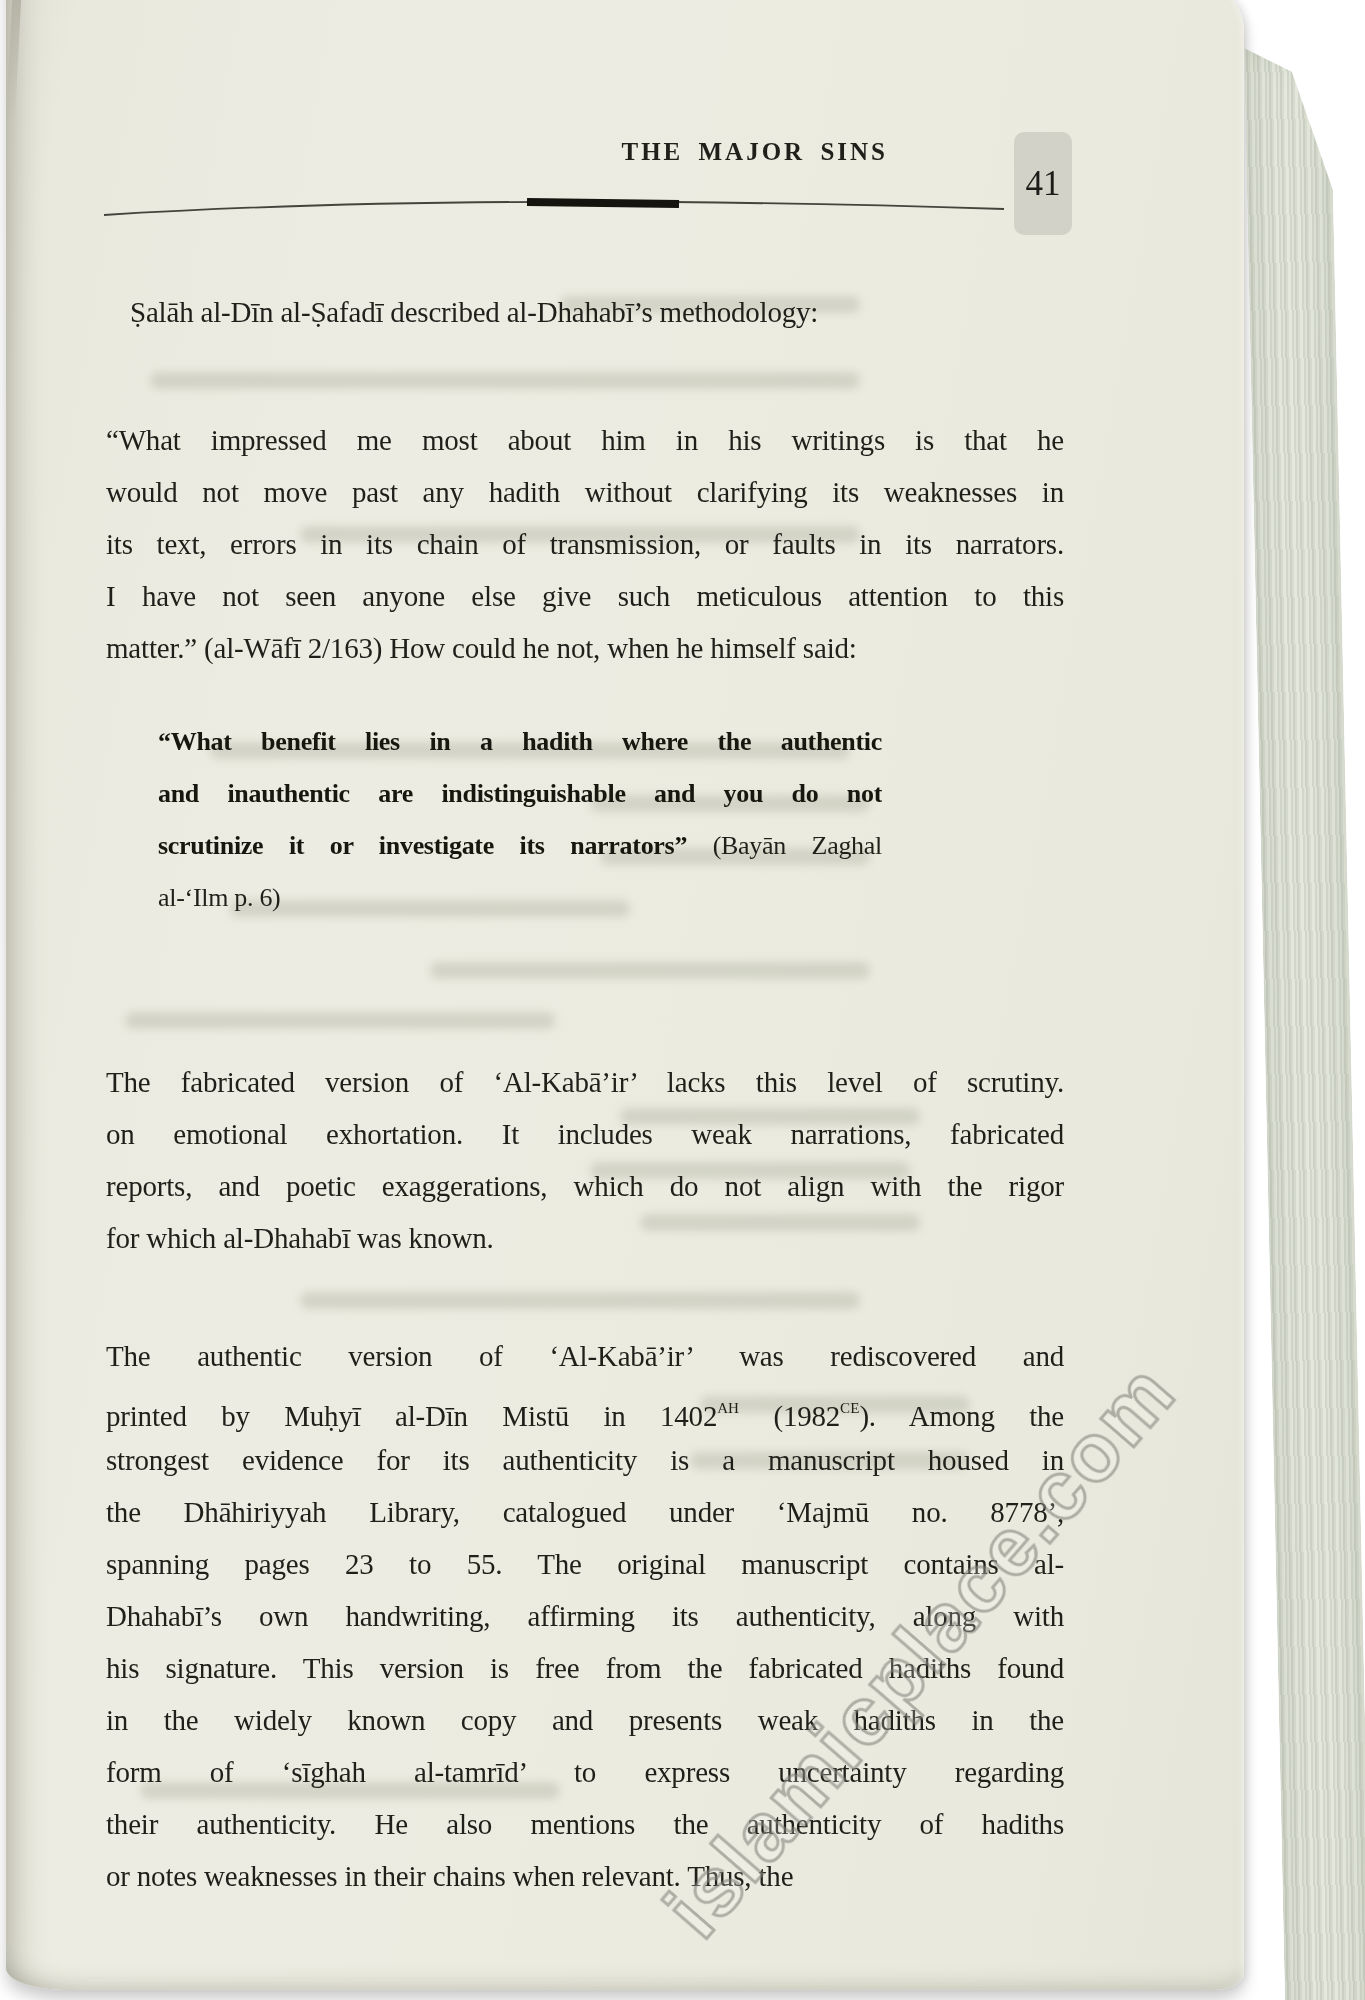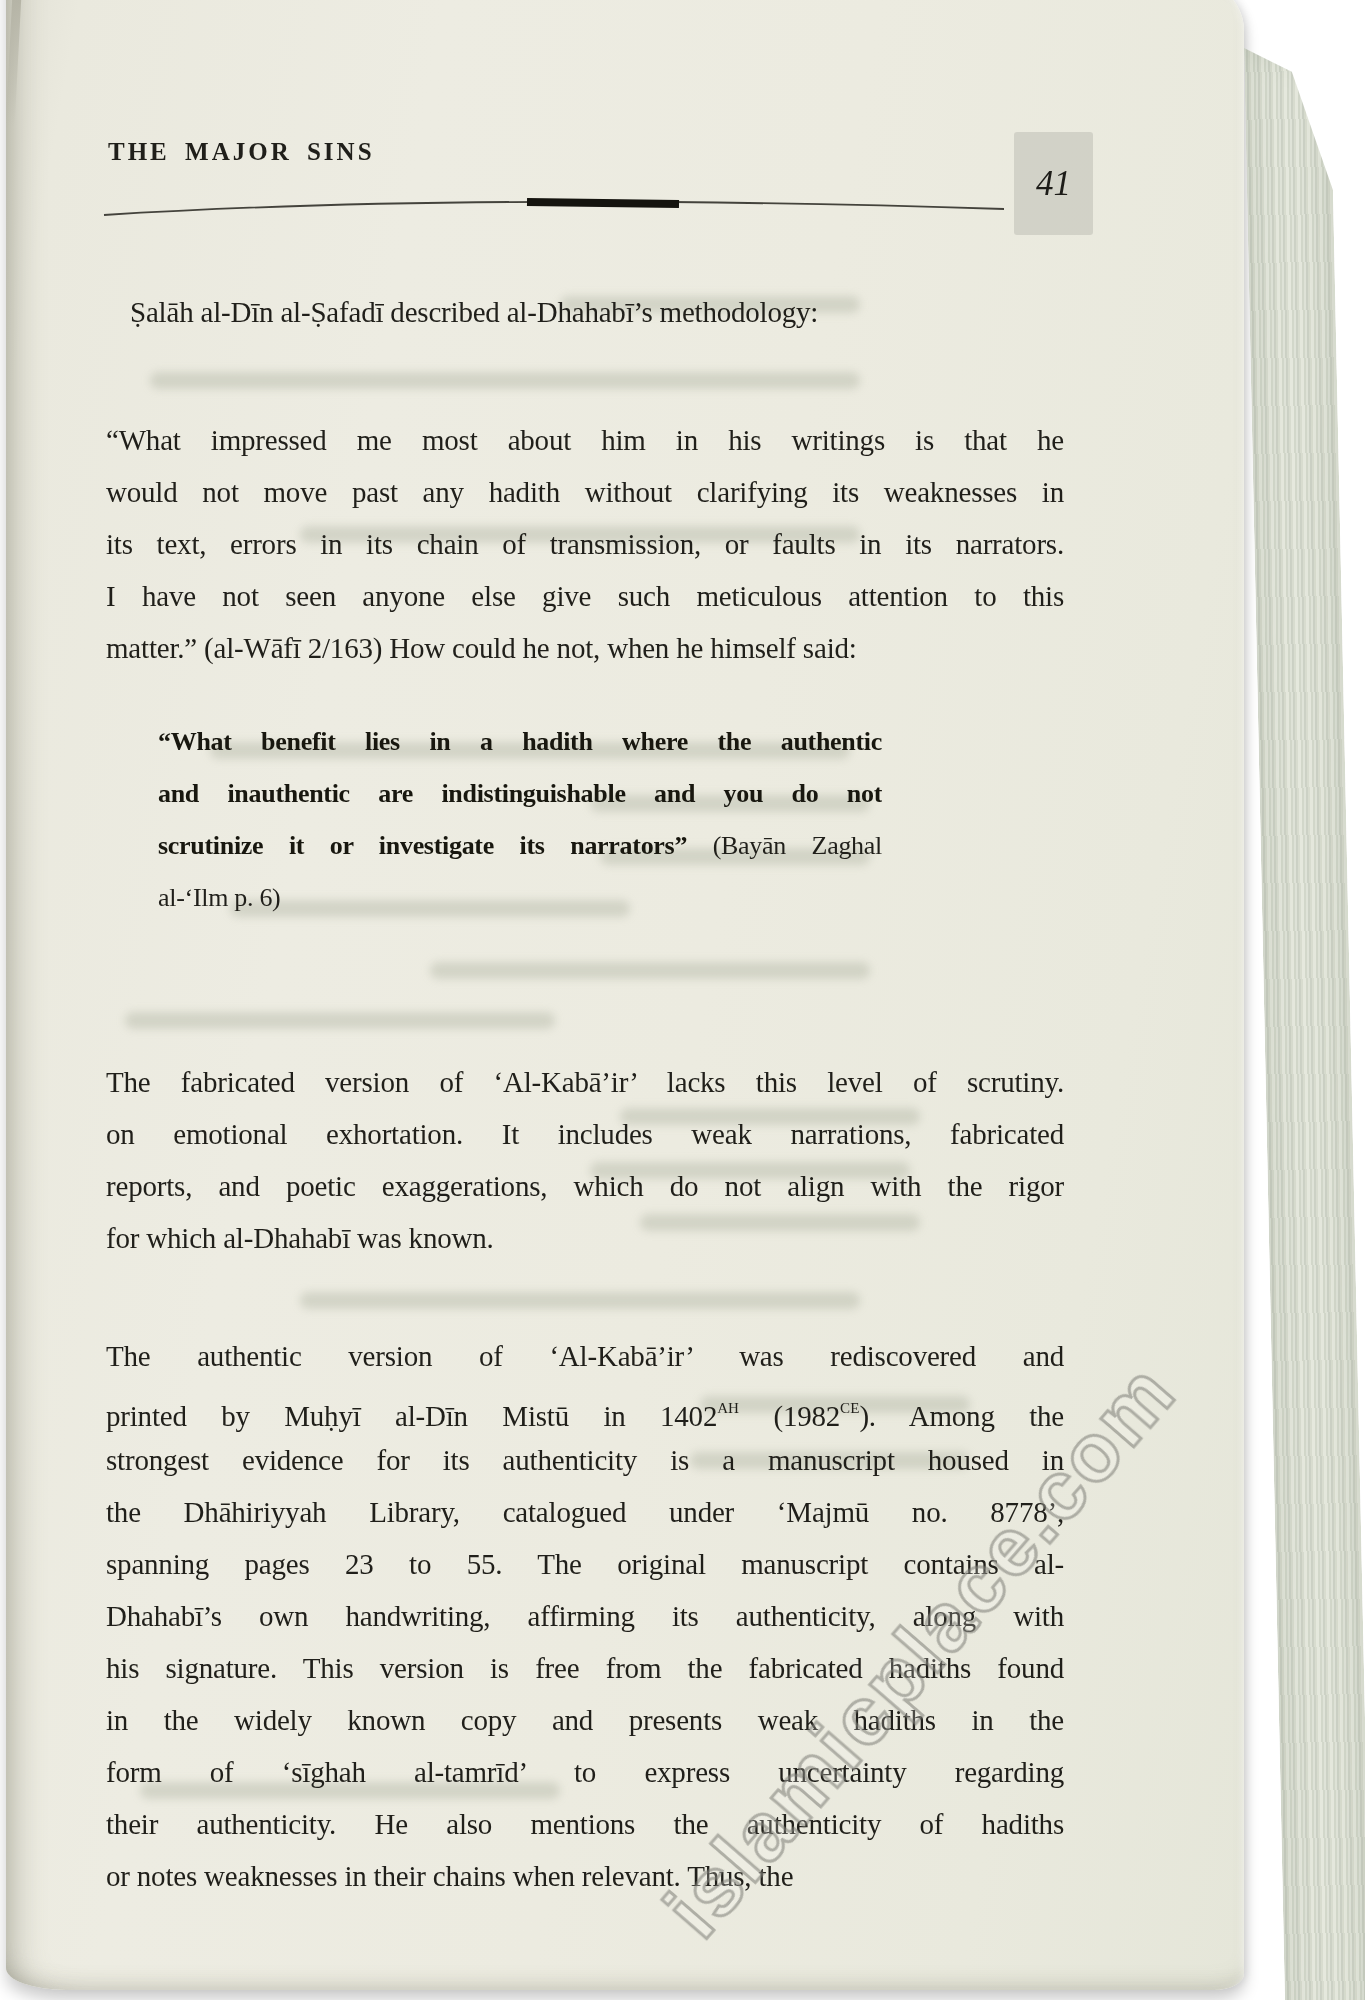--- a/index.html
+++ b/index.html
@@ -33,30 +33,30 @@
     transform:rotate(-1.2deg);transform-origin:top left;
     background:repeating-linear-gradient(to right,
       #dfe3d8 0 2px,#ccd1c5 2px 4px,#d8dccf 4px 6px,#e5e8dd 6px 9px,#d2d7ca 9px 11px);
     clip-path:polygon(0 0,55% 1.2%,100% 7%,100% 100%,0 100%);
     box-shadow:inset 0 0 34px rgba(118,128,106,.28),10px 0 16px -8px rgba(0,0,0,.14);
     border-top-right-radius:26px 80px;
   }
   
   .running-head{
     position:absolute;left:108px;top:138px;width:780px;
-    text-align:left;font-size:25px;letter-spacing:3px;font-weight:600;
+    text-align:right;font-size:25px;letter-spacing:3px;font-weight:600;
     color:#201f1a;word-spacing:6px;
   }
   .rule-svg{position:absolute;left:100px;top:194px;}
   .pageno-box{
-    position:absolute;left:1014px;top:132px;width:79px;height:103px;
+    position:absolute;left:1014px;top:132px;width:58px;height:103px;
     background:rgba(172,170,164,.38);
-    border-radius:3px;
+    border-radius:10px;
     display:flex;align-items:center;justify-content:center;
-    color:#1d1c18;font-size:35px;font-style:italic;
+    color:#1d1c18;font-size:35px;
   }
   
   .textcol{position:absolute;left:106px;width:958px;color:#201f1a;font-size:29px;letter-spacing:-0.2px;}
   .jl{height:52px;line-height:52px;overflow:hidden;text-align:justify;white-space:normal;}
   .jl::after{content:"";display:inline-block;width:100%;height:0;}
   .jl.last{text-align:left;}
   .jl.last::after{content:none;}
   #p1{top:286px;margin-left:24px;}
   #p2{top:414px;}
   #p3{top:1056px;}

